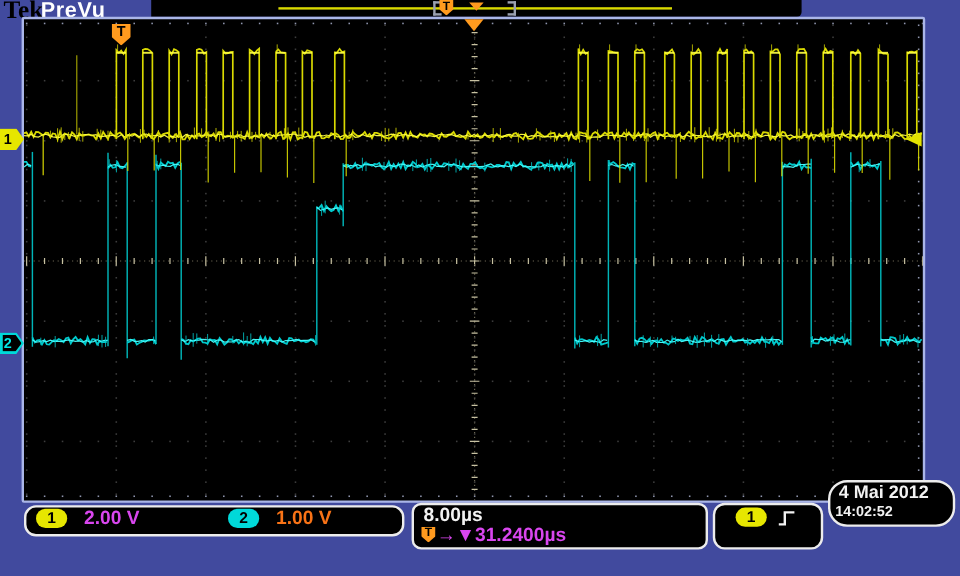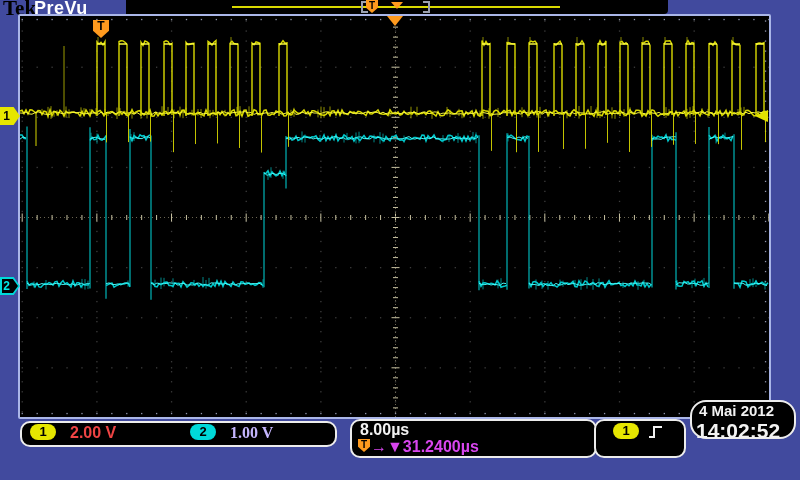--- a/index.html
+++ b/index.html
@@ -33,29 +33,29 @@
             clip-path:polygon(0 0,68% 0,100% 50%,68% 100%,0 100%);
             font-size:12px;font-weight:bold;text-align:left;}
   .ch-badge span{position:relative;display:block;width:13px;text-align:center;line-height:18px;z-index:2;}
   .ch1-badge{top:107px;background:#e6e600;color:#000;}
   .ch2-badge{top:277px;background:#00d9d9;color:#00e8e8;}
   .ch2-badge .inner{position:absolute;left:2px;top:2px;right:2px;bottom:2px;background:#000;
                     clip-path:polygon(0 0,68% 0,100% 50%,68% 100%,0 100%);}
   
   .box{position:absolute;background:#000;border:2px solid #ececec;border-radius:10px;}
   .box1{left:20px;top:421px;width:313px;height:22px;}
-  .box2{left:350px;top:419px;width:243px;height:35px;}
+  .box2{left:343px;top:419px;width:243px;height:35px;border-radius:8px;}
   .box3{left:594px;top:419px;width:88px;height:35px;}
   .box4{left:690px;top:400px;width:102px;height:35px;border-radius:16px;}
   .oval{position:absolute;width:26px;height:16px;border-radius:9px;color:#000;
         font-size:13px;font-weight:bold;text-align:center;line-height:16px;}
   .oval.y{background:#e6e600;}
   .oval.c{background:#00d9d9;}
   .rd{position:absolute;font-size:16px;font-weight:bold;white-space:nowrap;}
-  .yel{color:#ef4444;} .cya{color:#c4b5fd;font-family:Liberation Serif, serif;} .wht{color:#f2f2f2;} .org{color:#d946ef;}
+  .yel{color:#d946ef;} .cya{color:#f97316;} .wht{color:#f2f2f2;} .org{color:#d946ef;}
   .small-t{position:absolute;left:6px;top:18px;width:12px;height:13px;font-size:10px;font-weight:bold;line-height:11px;}
   .slope-icon{position:absolute;left:52px;top:3px;}
 </style>
 </head>
 <body>
 
 <div class="screen">
 
   <div class="tek-logo">Tek</div>
   <div class="prevu">PreVu</div>
@@ -1307,16 +1307,16 @@
 
   <div class="box box3">
     <div class="oval y" style="left:17px;top:2px;">1</div>
     <svg class="slope-icon" width="16" height="16" viewBox="0 0 16 16">
       <path d="M1 13 H6 V3 H14" stroke="#f2f2f2" stroke-width="2" fill="none"></path>
     </svg>
   </div>
 
   <div class="box box4">
     <div class="rd wht" style="left:7px;top:0px;font-size:15px;">4 Mai 2012</div>
-    <div class="rd wht" style="left:4px;top:17px;font-size:21px;">14:02:52</div>
+    <div class="rd wht" style="left:4px;top:17px;font-size:12px;">14:02:52</div>
   </div>
 
 </div>
 
 </body></html>

